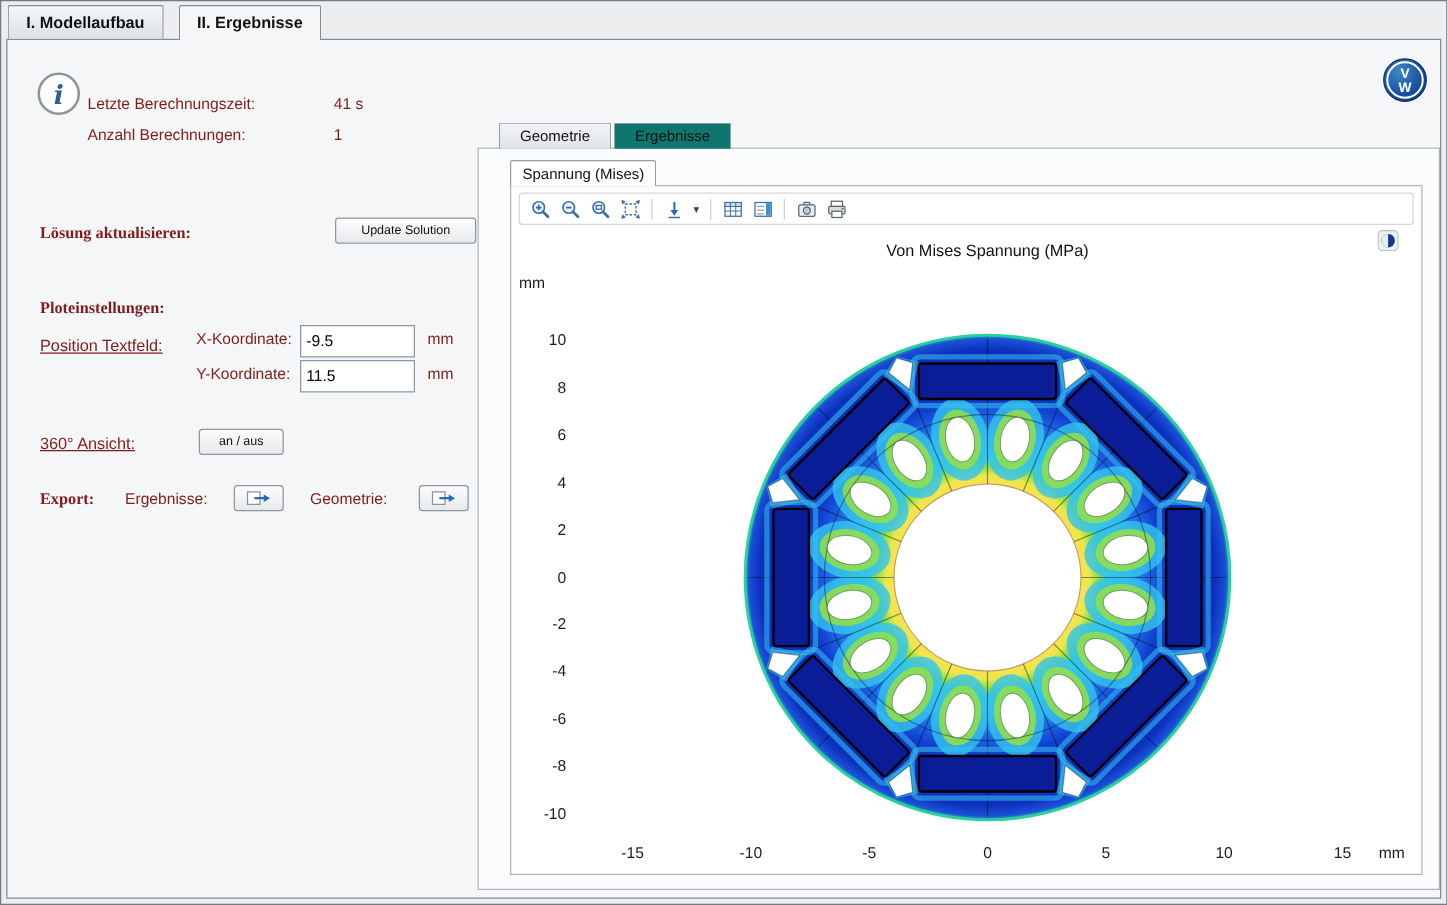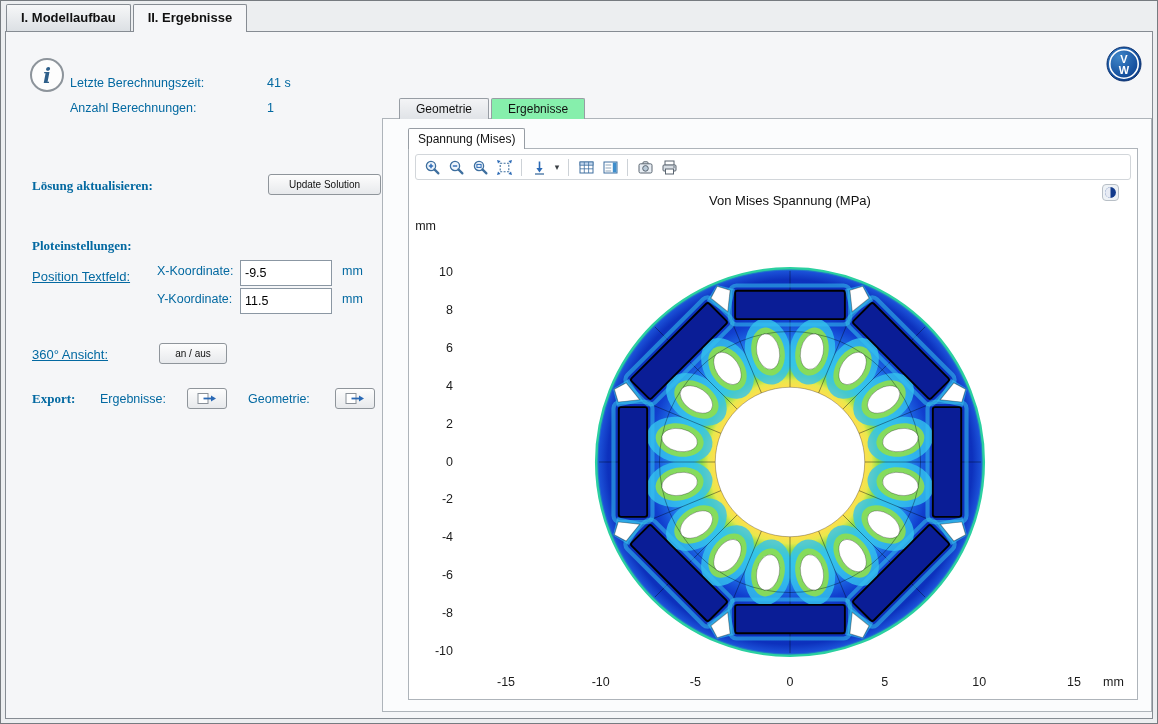--- a/index.html
+++ b/index.html
@@ -1,45 +1,45 @@
 <!DOCTYPE html>
 <html><head>
 <meta charset="utf-8">
 <style>
   *{box-sizing:border-box;margin:0;padding:0;}
   html,body{width:1158px;height:724px;overflow:hidden;}
   body{font-family:"Liberation Sans","DejaVu Sans",sans-serif;background:#ffffff;}
   .app{position:relative;width:1158px;height:724px;background:#eceef0;border:1px solid #767b80;}
 
   
-  .main-tabbar{position:absolute;left:5px;top:3px;display:flex;gap:2px;z-index:6;}
+  .main-tabbar{position:absolute;left:5px;top:3px;display:flex;gap:12px;z-index:6;}
   .mtab{height:27px;line-height:26px;padding:0 14px;font-size:13px;font-weight:bold;color:#111;
         background:linear-gradient(#f6f7f8,#dce0e4);border:1px solid #868c93;border-bottom:none;
         border-radius:2px 2px 0 0;cursor:default;white-space:nowrap;}
   .mtab.active{background:#f5f6f8;height:28px;}
   .main-content{position:absolute;left:4px;right:4px;top:30px;bottom:4px;background:#f5f6f8;border:1px solid #868c93;}
 
   
-  .lbl{position:absolute;font-size:12.5px;color:#0369a1;white-space:nowrap;}
+  .lbl{position:absolute;font-size:12.5px;color:#7f1d1d;white-space:nowrap;}
   .b{font-weight:bold;font-size:13px;font-family:Liberation Serif, serif;}
   .u{text-decoration:underline;font-size:13px;}
   .btn{position:absolute;height:21px;display:flex;align-items:center;justify-content:center;font-size:10px;color:#111;
        background:linear-gradient(#fdfdfd,#e7e9ec);border:1px solid #8f959b;border-radius:3px;cursor:default;white-space:nowrap;}
   .inp{position:absolute;width:92px;height:20px;border:1px solid #8b97a3;background:#fff;font-size:12.5px;
        font-family:inherit;padding:12px 4px;}
   .info-icon{position:absolute;left:24px;top:26px;width:34px;height:34px;border:2px solid #8d949b;border-radius:50%;
        display:flex;align-items:center;justify-content:center;background:#fdfdfd;
        font-family:"DejaVu Serif","Liberation Serif",serif;font-style:italic;font-weight:bold;font-size:21px;color:#2e5f8a;}
   .vw{position:absolute;left:1100px;top:14px;width:36px;height:36px;}
 
   
   .rp-tabbar{position:absolute;left:393px;top:66px;display:flex;gap:2px;z-index:4;}
   .stab{height:21px;line-height:20px;padding:0 16px;font-size:12px;color:#111;
         background:linear-gradient(#f3f4f6,#e0e3e7);border:1px solid #979da4;border-bottom:none;border-radius:2px 2px 0 0;}
-  .stab.active{background:#86efac;}
+  .stab.active{background:#0f766e;}
   .rp-frame{position:absolute;left:376px;top:86px;width:770px;height:594px;background:#fbfcfd;border:1px solid #aeb4ba;}
   .sp-tabbar{position:absolute;left:402px;top:96px;display:flex;z-index:4;}
   .stab2{height:21px;line-height:20px;padding:0 9px;font-size:12px;color:#111;background:#ffffff;
         border:1px solid #979da4;border-bottom:none;border-radius:2px 2px 0 0;}
   .sp-frame{position:absolute;left:402px;top:116px;width:730px;height:552px;background:#fff;border:1px solid #aeb4ba;}
 
   
   .toolbar{position:absolute;left:6px;top:5px;right:6px;height:26px;border:1px solid #d2d6da;border-radius:3px;
         display:flex;align-items:center;padding:0 5px;gap:2px;background:#fff;z-index:5;}
   .tbtn{width:22px;height:22px;display:flex;align-items:center;justify-content:center;border-radius:2px;}

